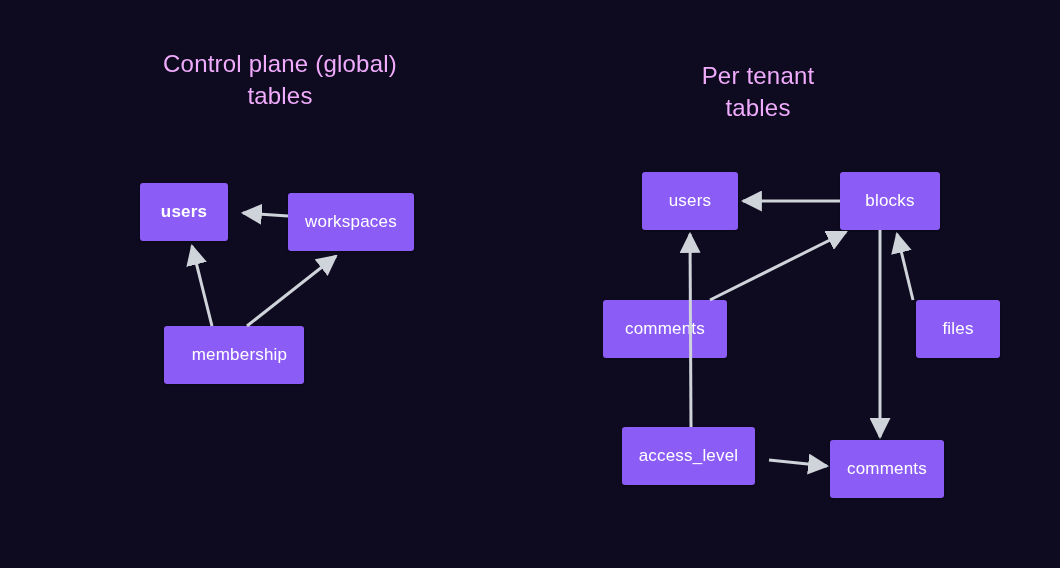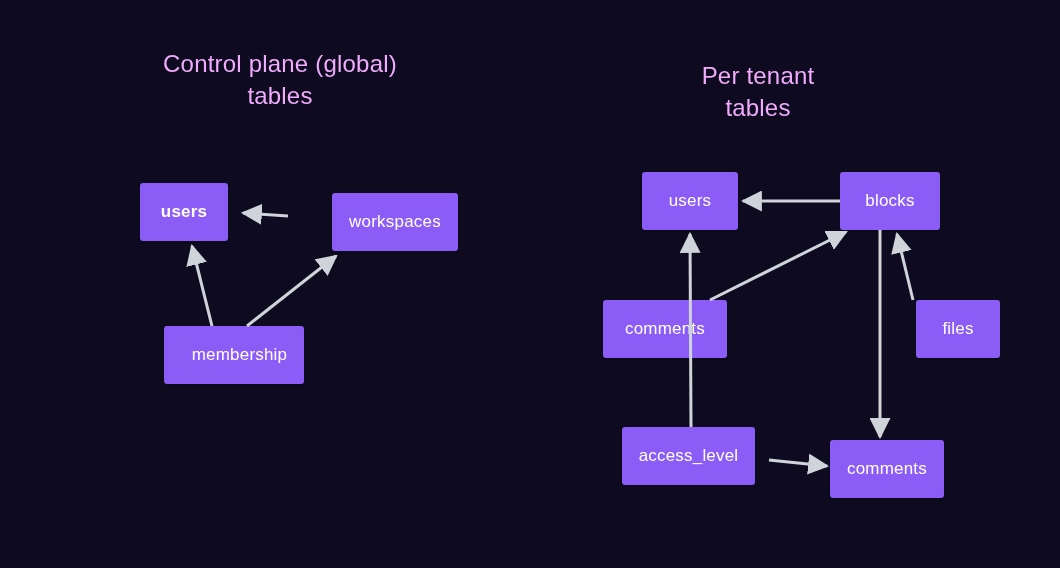--- a/index.html
+++ b/index.html
@@ -46,21 +46,21 @@
   </style>
 </head>
 <body>
 
 <div class="section-title" style="left:130px; top:48px; width:300px;">Control plane (global)
 tables</div>
 <div class="section-title" style="left:628px; top:48px; width:260px;margin-top:12px;">Per tenant
 tables</div>
 
 <div class="node" style="left:140px; top:183px; width:88px;font-weight:bold;">users</div>
-<div class="node" style="left:288px; top:193px; width:126px;margin-left:44px;">workspaces</div>
+<div class="node" style="left:288px; top:193px; width:126px;">workspaces</div>
 <div class="node" style="left:164px; top:326px; width:140px;padding-left:11px;">membership</div>
 
 <div class="node" style="left:642px; top:172px; width:96px;">users</div>
 <div class="node" style="left:840px; top:172px; width:100px;text-align:center;">blocks</div>
 <div class="node" style="left:603px; top:300px; width:124px;">comments</div>
 <div class="node" style="left:916px; top:300px; width:84px;">files</div>
 <div class="node" style="left:622px; top:427px; width:133px;">access_level</div>
 <div class="node" style="left:830px; top:440px; width:114px;">comments</div>
 
 <svg class="edges">

